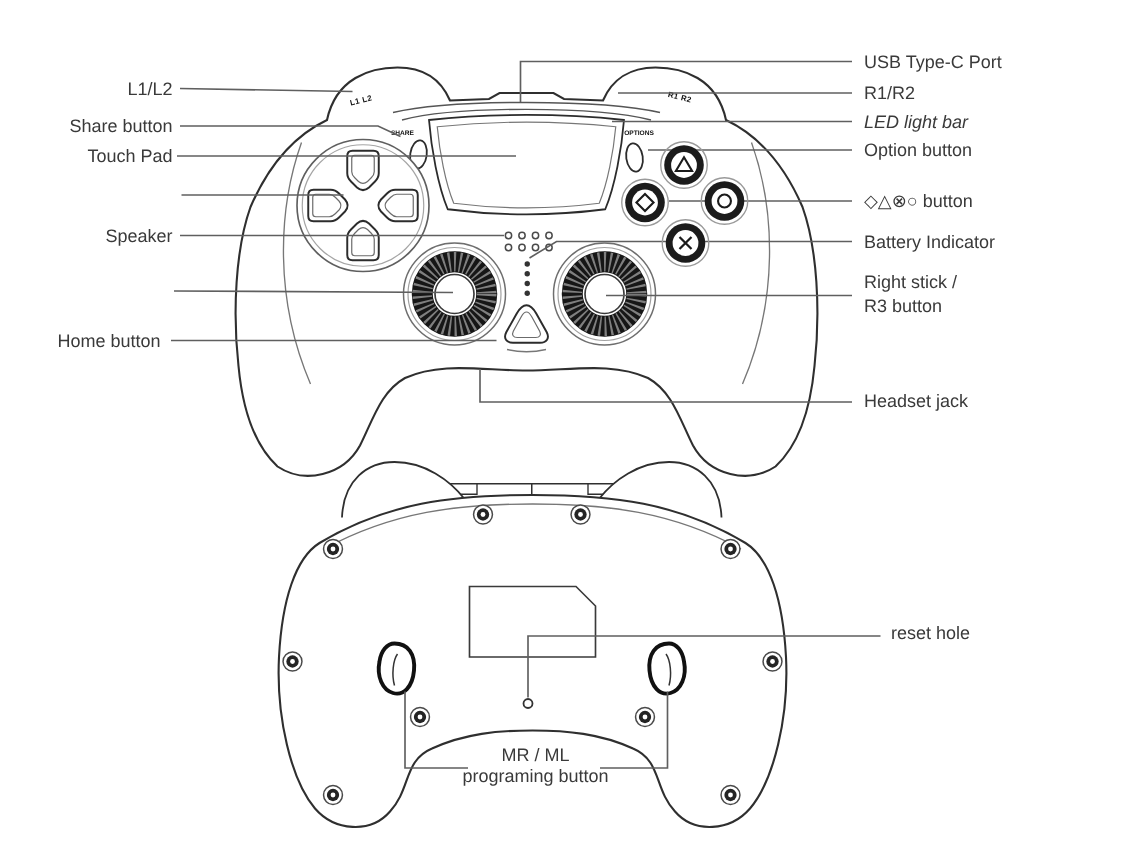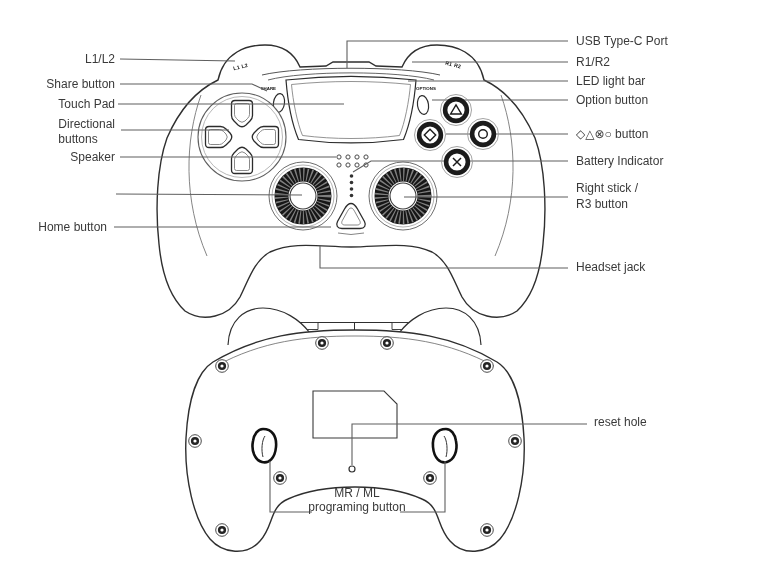--- a/index.html
+++ b/index.html
@@ -197,38 +197,34 @@
     <g>
       <use href="#facebtn" x="457" y="162"></use>
       <path d="M 453,158 L 461,166 M 461,158 L 453,166" fill="none" stroke="#1b1b1b" stroke-width="1.5"></path>
     </g>
   </g>
 </svg>
 
   <div class="lbl ra" style="right:642px;top:52px;">L1/L2</div>
   <div class="lbl ra" style="right:642px;top:77px;">Share button</div>
   <div class="lbl ra" style="right:642px;top:96.5px;">Touch Pad</div>
-  <div class="lbl ra two" style="right:642px;top:117px;">
-    <span class="ln">Directional</span>
-    <span class="ln">buttons</span>
-  </div>
   <div class="lbl ra" style="right:642px;top:149.5px;">Speaker</div>
   <div class="lbl ra" style="right:650px;top:219.5px;">Home button</div>
 
   <div class="lbl" style="left:576px;top:34px;">USB Type-C Port</div>
   <div class="lbl" style="left:576px;top:55px;">R1/R2</div>
-  <div class="lbl" style="left:576px;top:73.5px;">LED light bar</div>
+  <div class="lbl" style="left:576px;top:73.5px;font-style:italic;">LED light bar</div>
   <div class="lbl" style="left:576px;top:92.5px;">Option button</div>
   <div class="lbl" style="left:576px;top:126.5px;">◇△⊗○ button</div>
   <div class="lbl" style="left:576px;top:153.5px;">Battery Indicator</div>
   <div class="lbl stick-lbl" style="left:576px;top:179.5px;">
     <span class="ln">Right stick /</span>
     <span class="ln">R3 button</span>
   </div>
   <div class="lbl" style="left:576px;top:260px;">Headset jack</div>
 
   <div class="lbl" style="left:594px;top:415px;">reset hole</div>
-  <div class="lbl center mrml" style="left:277px;width:160px;top:487px;text-align:center;">
+  <div class="lbl center mrml" style="left:277px;width:160px;top:497px;text-align:center;">
     <span class="ln">MR / ML</span>
     <span class="ln">programing button</span>
   </div>
 
 </div>
 
 </body></html>

